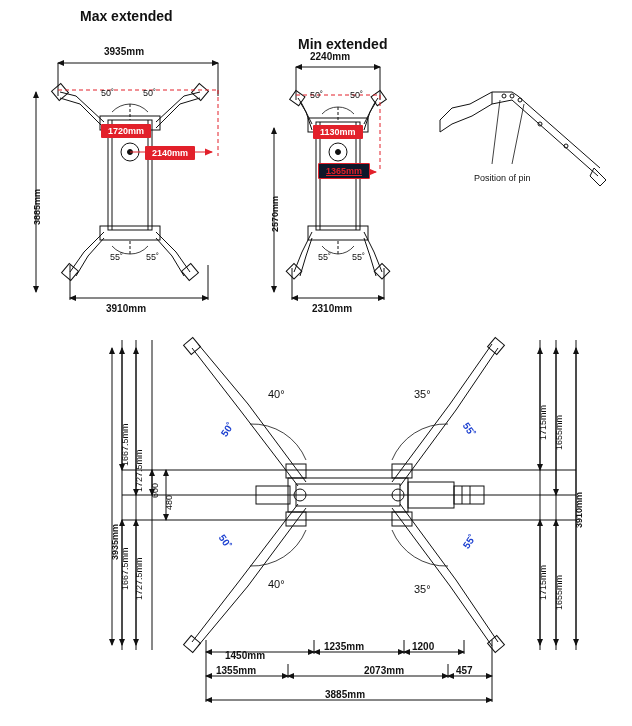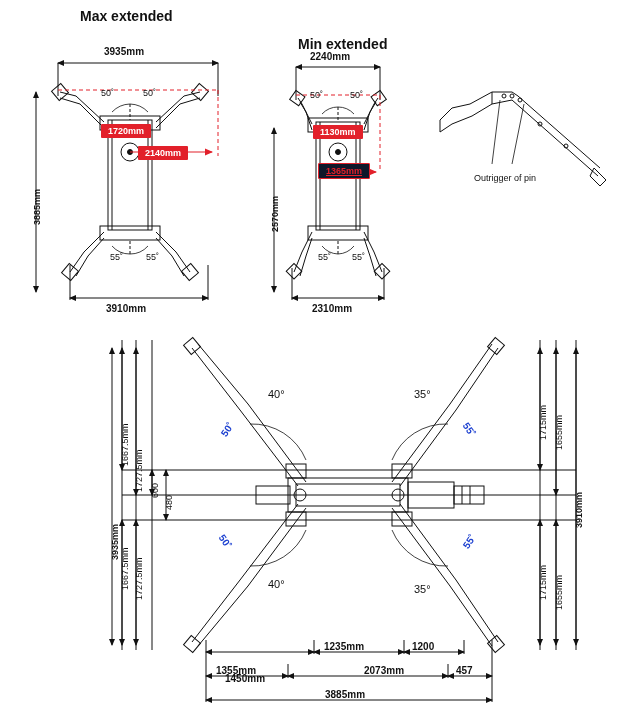--- a/index.html
+++ b/index.html
@@ -224,34 +224,34 @@
 
   <div class="title" style="left:80px;top:8px;">Max extended</div>
   <div class="dimtxt" style="left:104px;top:46px;">3935mm</div>
   <div class="dimtxt" style="left:106px;top:303px;">3910mm</div>
   <div class="vtext" style="left:32px;top:225px;font-weight:bold;">3885mm</div>
   <div class="angtext" style="left:101px;top:88px;">50˚</div>
   <div class="angtext" style="left:143px;top:88px;">50˚</div>
   <div class="angtext" style="left:110px;top:252px;">55˚</div>
   <div class="angtext" style="left:146px;top:252px;">55˚</div>
   <div class="redpill" style="left:101px;top:124px;">1720mm</div>
-  <div class="redpill" style="left:138px;top:146px;">2140mm</div>
+  <div class="redpill" style="left:145px;top:146px;">2140mm</div>
 
   <div class="title" style="left:298px;top:36px;">Min extended</div>
   <div class="dimtxt" style="left:310px;top:51px;">2240mm</div>
   <div class="dimtxt" style="left:312px;top:303px;text-align:right;">2310mm</div>
   <div class="vtext" style="left:270px;top:232px;font-weight:bold;">2570mm</div>
   <div class="angtext" style="left:310px;top:90px;">50˚</div>
   <div class="angtext" style="left:350px;top:90px;">50˚</div>
   <div class="angtext" style="left:318px;top:252px;">55˚</div>
   <div class="angtext" style="left:352px;top:252px;">55˚</div>
   <div class="redpill" style="left:313px;top:125px;">1130mm</div>
   <div class="redpill outline" style="left:318px;top:163px;">1365mm</div>
 
-  <div class="note" style="left:474px;top:172px;">Outrigger of pin</div>
+  <div class="note" style="left:474px;top:172px;">Position of pin</div>
 
   <div class="vtext" style="left:120px;top:466px;">1667.5mm</div>
   <div class="vtext" style="left:134px;top:492px;">1727.5mm</div>
   <div class="vtext" style="left:110px;top:560px;font-weight:bold;">3935mm</div>
   <div class="vtext" style="left:150px;top:498px;">600</div>
   <div class="vtext" style="left:164px;top:510px;">480</div>
   <div class="vtext" style="left:120px;top:590px;">1667.5mm</div>
   <div class="vtext" style="left:134px;top:600px;">1727.5mm</div>
 
   <div class="vtext" style="left:538px;top:440px;">1715mm</div>
@@ -263,21 +263,21 @@
   <div class="bigang" style="left:268px;top:388px;">40°</div>
   <div class="bigang" style="left:414px;top:388px;">35°</div>
   <div class="bigang" style="left:268px;top:578px;">40°</div>
   <div class="bigang" style="left:414px;top:583px;">35°</div>
 
   <div class="bluetext" style="left:220px;top:424px;transform:rotate(-55deg);">50˚</div>
   <div class="bluetext" style="left:462px;top:424px;transform:rotate(55deg);">55˚</div>
   <div class="bluetext" style="left:218px;top:536px;transform:rotate(55deg);">50˚</div>
   <div class="bluetext" style="left:462px;top:536px;transform:rotate(-55deg);">55˚</div>
 
-  <div class="dimtxt" style="left:225px;top:673px;">1450mm</div>
+  <div class="dimtxt" style="left:225px;top:650px;">1450mm</div>
   <div class="dimtxt" style="left:324px;top:641px;">1235mm</div>
   <div class="dimtxt" style="left:412px;top:641px;text-align:right;">1200</div>
   <div class="dimtxt" style="left:216px;top:665px;">1355mm</div>
   <div class="dimtxt" style="left:364px;top:665px;">2073mm</div>
   <div class="dimtxt" style="left:456px;top:665px;">457</div>
   <div class="dimtxt" style="left:325px;top:689px;">3885mm</div>
 
 </div>
 
 </body></html>

